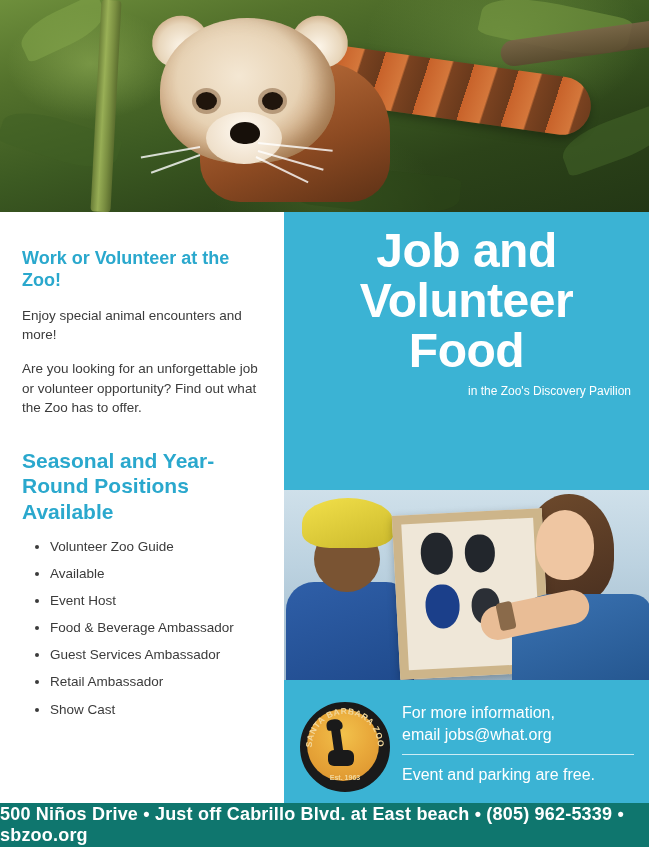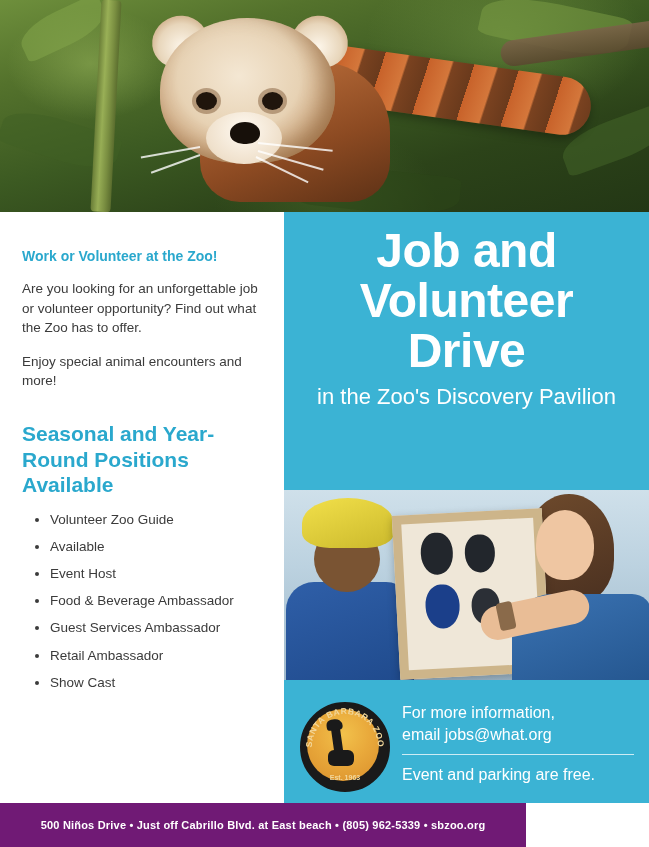--- a/index.html
+++ b/index.html
@@ -140,21 +140,21 @@
   .left-col {
     position: absolute;
     left: 0; top: 212px;
     width: 284px; height: 591px;
     background: #ffffff;
     padding: 0 22px;
     box-sizing: border-box;
   }
   .head-teal {
     color: #2aa8cd;
-    font-size: 14px;
+    font-size: 18px;
     font-weight: bold;
     line-height: 1.22;
     margin: 0;
   }
   .head1 { padding-top: 36px; }
   .body-text {
     color: #3b3b3b;
     font-size: 13.5px;
     line-height: 1.45;
     margin: 14px 0 0 0;
@@ -195,23 +195,24 @@
     letter-spacing: -0.5px;
   }
   .subtitle {
     color: #ffffff;
     font-size: 21px;
     font-weight: bold;
     margin: 18px 0 0 0;
   }
   .subtitle2 {
     color: #ffffff;
-    font-size: 22px;
+    font-size: 12px;
     font-weight: normal;
     margin: 8px 0 0 0;
+    text-align: right;
   }
 
   
   .photo2 {
     position: absolute;
     left: 0; top: 278px;
     width: 365px; height: 190px;
     overflow: hidden;
     background: #b9cfe0;
   }
@@ -375,27 +376,27 @@
     height: 1px;
     background: rgba(255,255,255,0.75);
     margin: 9px 0 9px 0;
     width: 100%;
   }
 
   
   .footer {
     position: absolute;
     left: 0; top: 803px;
-    width: 526px; height: 44px;
-    background: #701a75;
+    width: 649px; height: 44px;
+    background: #0f766e;
     color: #ffffff;
     display: flex;
     align-items: center;
     justify-content: center;
-    font-size: 11px;
+    font-size: 18px;
     font-weight: bold;
     letter-spacing: 0.2px;
   }
 </style>
 </head>
 <body>
 
 <div class="flyer">
 
   <div class="hero">
@@ -418,38 +419,38 @@
     <div class="nose"></div>
     <div class="whisker w1"></div>
     <div class="whisker w2"></div>
     <div class="whisker w3"></div>
     <div class="whisker w4"></div>
     <div class="whisker w5"></div>
   </div>
 
   <div class="left-col">
     <h2 class="head-teal head1">Work or Volunteer at the Zoo!</h2>
+    <p class="body-text">Enjoy special animal encounters and more!</p>
     <p class="body-text">Are you looking for an unforgettable job or volunteer opportunity? Find out what the Zoo has to offer.</p>
-    <p class="body-text">Enjoy special animal encounters and more!</p>
     <h2 class="head-teal head2">Seasonal and Year-Round Positions Available</h2>
     <ul class="positions">
       <li>Volunteer Zoo Guide</li>
       <li>Available</li>
       <li>Event Host</li>
       <li>Food &amp; Beverage Ambassador</li>
       <li>Guest Services Ambassador</li>
       <li>Retail Ambassador</li>
       <li>Show Cast</li>
     </ul>
   </div>
 
   <div class="right-col">
 
     <div class="teal-panel">
-      <h1 class="title">Job and Volunteer Drive</h1>
+      <h1 class="title">Job and Volunteer Food</h1>
       <div class="subtitle2">in the Zoo's Discovery Pavilion</div>
     </div>
 
     <div class="photo2">
       <div class="p2-bg"></div>
       <div class="p2-boy-body"></div>
       <div class="p2-boy-head"></div>
       <div class="p2-boy-hat"></div>
       <div class="p2-woman-hair"></div>
       <div class="p2-woman-face"></div>

